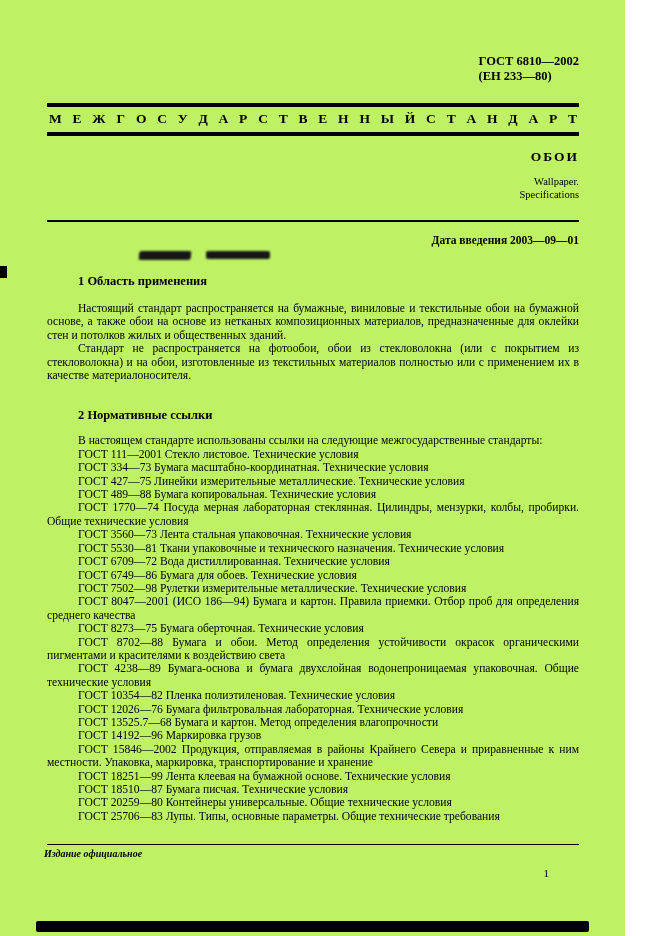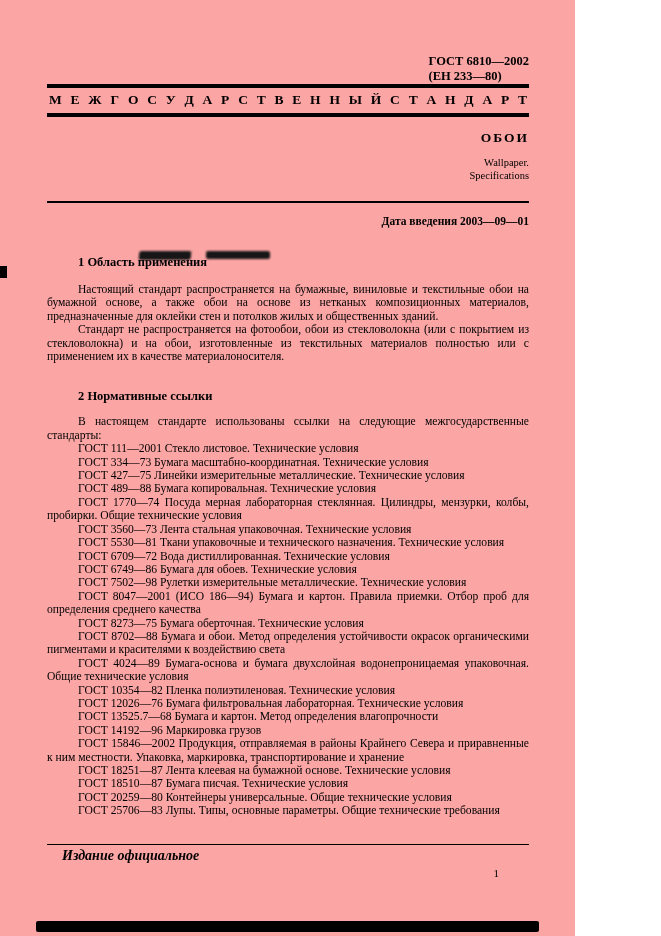--- a/index.html
+++ b/index.html
@@ -1,42 +1,42 @@
 <!DOCTYPE html>
 <html><head>
 <meta charset="utf-8">
 <style>
   * { margin: 0; padding: 0; box-sizing: border-box; }
   html, body { background: #ffffff; }
   .page {
     position: relative;
-    width: 575px;
+    width: 625px;
     height: 936px;
-    background: #fca5a5;
+    background: #bef264;
     font-family: "Liberation Serif", "DejaVu Serif", serif;
     color: #000;
     overflow: hidden;
   }
   .content {
     padding: 0 46px 0 47px;
   }
   
   .doc-header {
     margin-top: 54px;
     text-align: right;
   }
   .doc-header .inner {
     display: inline-block;
     text-align: left;
     font-weight: bold;
     font-size: 12.5px;
     line-height: 15px;
   }
   
-  .banner { margin-top: 0; }
+  .banner { margin-top: 19px; }
   .rule-thick { height: 4px; background: #000; }
   .banner-text {
     font-weight: bold;
     font-size: 13.5px;
     padding: 4px 2px 5px 2px;
     text-align: justify;
     text-align-last: justify;
     white-space: nowrap;
     overflow: hidden;
   }
@@ -89,22 +89,22 @@
     background: #161616;
     border-radius: 2px;
     filter: blur(1px);
   }
   .smudge-1 { left: 139px; top: 251px; width: 52px; height: 9px; transform: skewX(-6deg); }
   .smudge-2 { left: 206px; top: 251px; width: 64px; height: 8px; }
   .edge-mark { position: absolute; left: 0; top: 266px; width: 7px; height: 12px; background: #000; }
   
   .footer-rule { position: absolute; left: 47px; right: 46px; top: 844px; height: 1px; background: #000; }
   .edition {
-    position: absolute; left: 62px; top: 848px;
-    font-weight: bold; font-style: italic; font-size: 14px;
+    position: absolute; left: 44px; top: 848px;
+    font-weight: bold; font-style: italic; font-size: 10px;
   }
   .page-num { position: absolute; right: 76px; top: 867px; font-size: 11px; }
   .bottom-bar {
     position: absolute; left: 36px; right: 36px; bottom: 4px;
     height: 11px; background: #000; border-radius: 2px;
   }
 </style>
 </head>
 <body>
 
@@ -166,33 +166,33 @@
           <p class="ref body-text">ГОСТ 6749—86 Бумага для обоев. Технические условия</p>
 
           <p class="ref body-text">ГОСТ 7502—98 Рулетки измерительные металлические. Технические условия</p>
 
           <p class="ref body-text">ГОСТ 8047—2001 (ИСО 186—94) Бумага и картон. Правила приемки. Отбор проб для определения среднего качества</p>
 
           <p class="ref body-text">ГОСТ 8273—75 Бумага оберточная. Технические условия</p>
 
           <p class="ref body-text">ГОСТ 8702—88 Бумага и обои. Метод определения устойчивости окрасок органическими пигментами и красителями к воздействию света</p>
 
-          <p class="ref body-text">ГОСТ 4024—89 Бумага-основа и бумага двухслойная водонепроницаемая упаковочная. Общие технические условия</p>
+          <p class="ref body-text">ГОСТ 4238—89 Бумага-основа и бумага двухслойная водонепроницаемая упаковочная. Общие технические условия</p>
 
           <p class="ref body-text">ГОСТ 10354—82 Пленка полиэтиленовая. Технические условия</p>
 
           <p class="ref body-text">ГОСТ 12026—76 Бумага фильтровальная лабораторная. Технические условия</p>
 
           <p class="ref body-text">ГОСТ 13525.7—68 Бумага и картон. Метод определения влагопрочности</p>
 
           <p class="ref body-text">ГОСТ 14192—96 Маркировка грузов</p>
 
           <p class="ref body-text">ГОСТ 15846—2002 Продукция, отправляемая в районы Крайнего Севера и приравненные к ним местности. Упаковка, маркировка, транспортирование и хранение</p>
 
-          <p class="ref body-text">ГОСТ 18251—87 Лента клеевая на бумажной основе. Технические условия</p>
+          <p class="ref body-text">ГОСТ 18251—99 Лента клеевая на бумажной основе. Технические условия</p>
 
           <p class="ref body-text">ГОСТ 18510—87 Бумага писчая. Технические условия</p>
 
           <p class="ref body-text">ГОСТ 20259—80 Контейнеры универсальные. Общие технические условия</p>
 
           <p class="ref body-text">ГОСТ 25706—83 Лупы. Типы, основные параметры. Общие технические требования</p>
         </div>
     </div>
 
   </div>

